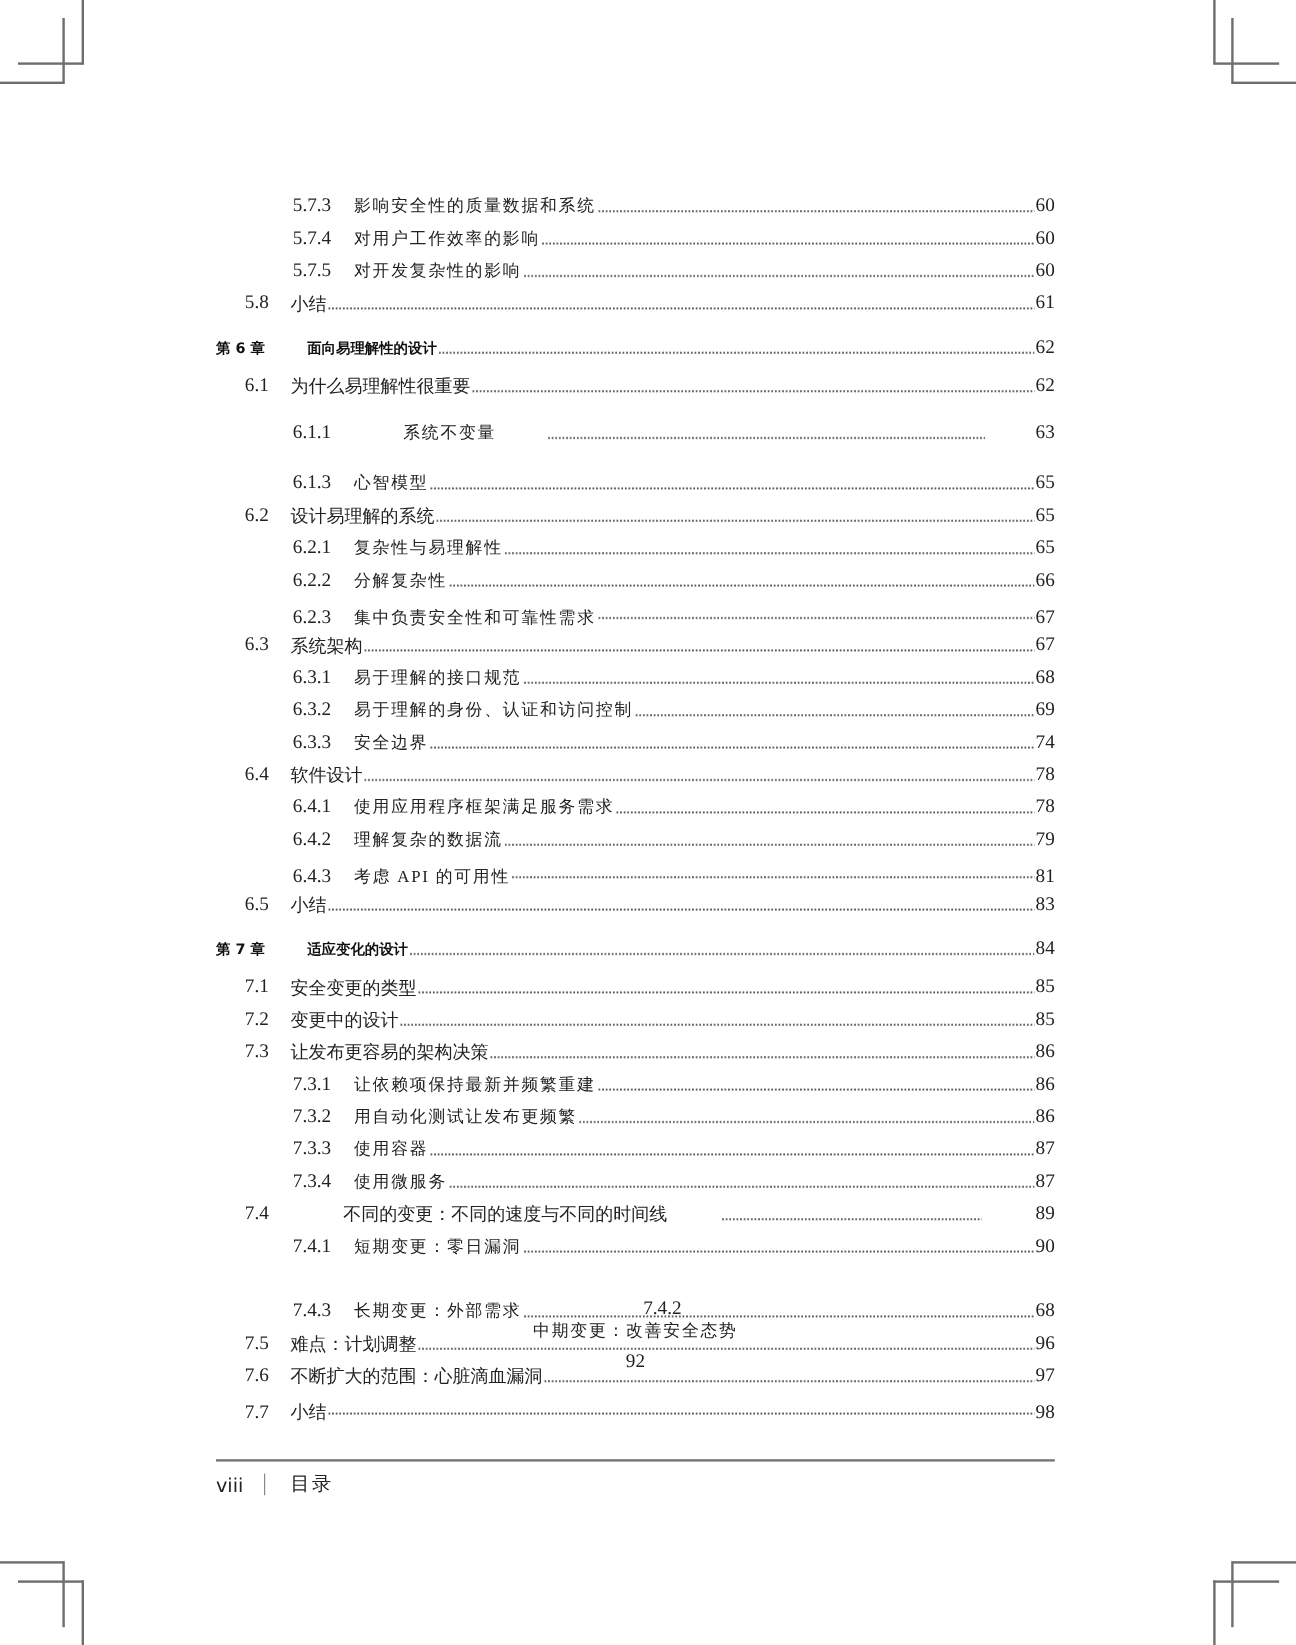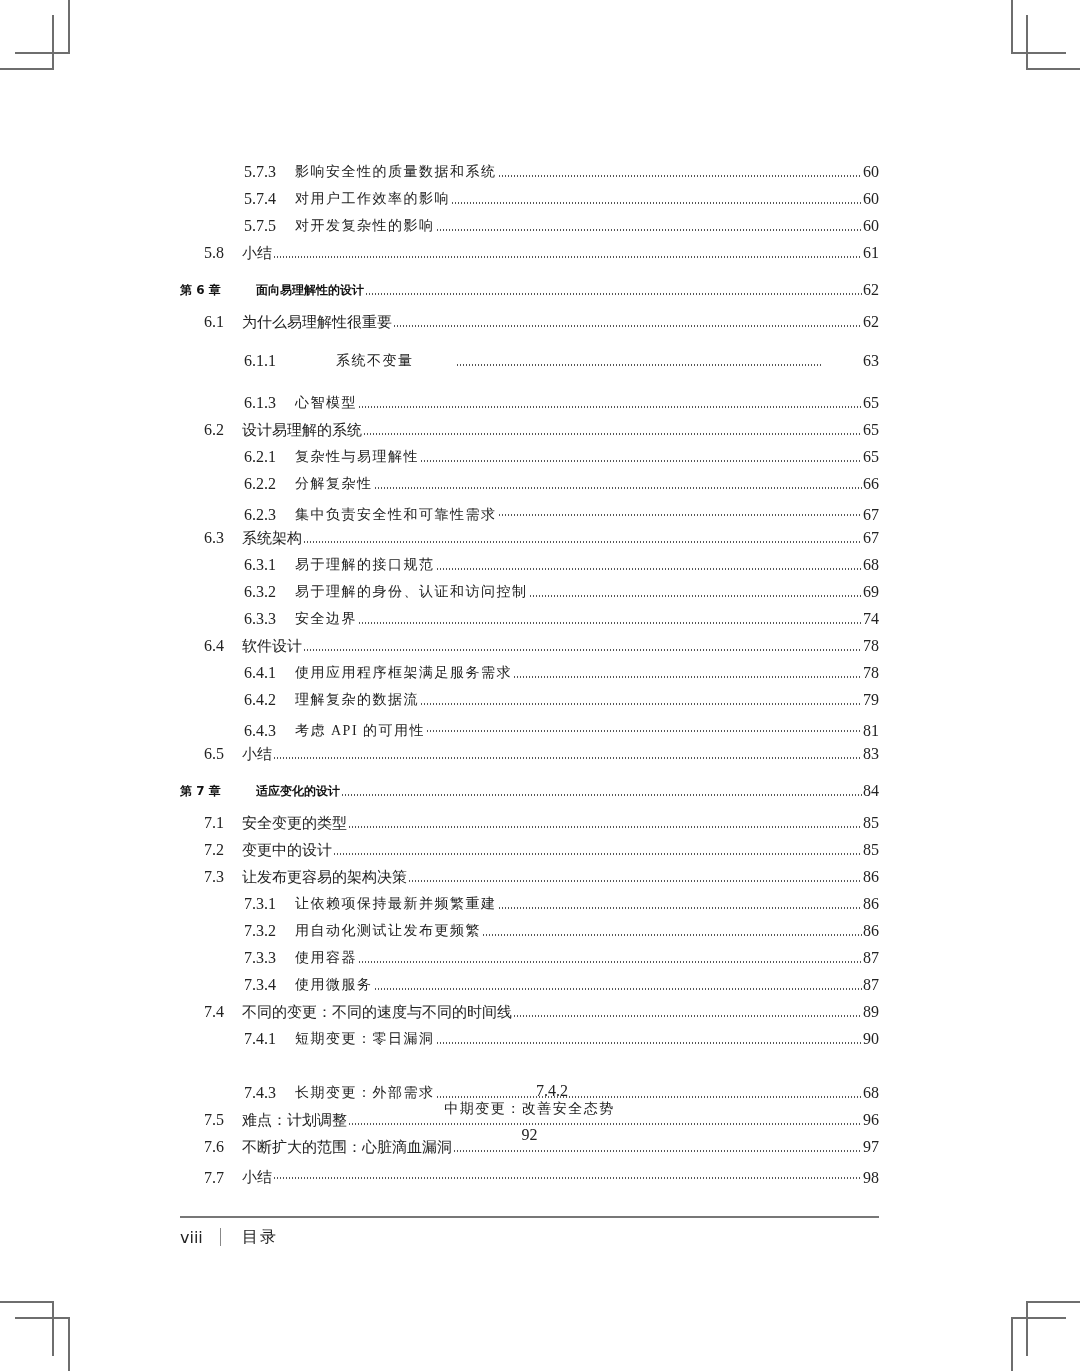--- a/index.html
+++ b/index.html
@@ -217,21 +217,21 @@
     <span class="title">使用容器</span>
     <span class="leader"></span>
     <span class="page">87</span>
   </div>
     <div class="row lvl-sub" style="top: 972px;">
     <span class="num">7.3.4</span>
     <span class="title">使用微服务</span>
     <span class="leader"></span>
     <span class="page">87</span>
   </div>
-    <div class="row lvl-section" style="top: 999px;">
+    <div class="row lvl-section" style="top: 999px; gap: 44px;">
     <span class="num">7.4</span>
     <span class="title">不同的变更：不同的速度与不同的时间线</span>
     <span class="leader"></span>
     <span class="page">89</span>
   </div>
     <div class="row lvl-sub" style="top: 1026px;">
     <span class="num">7.4.1</span>
     <span class="title">短期变更：零日漏洞</span>
     <span class="leader"></span>
     <span class="page">90</span>

